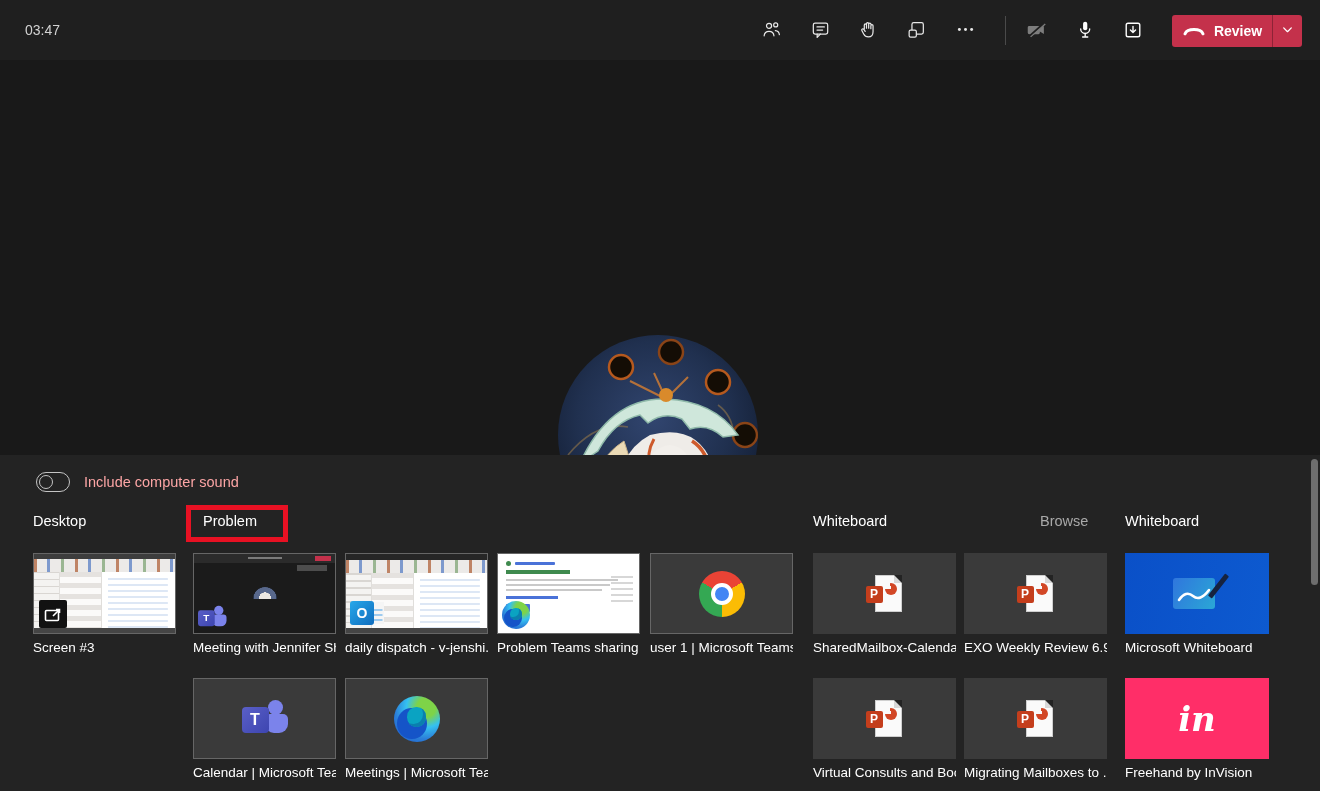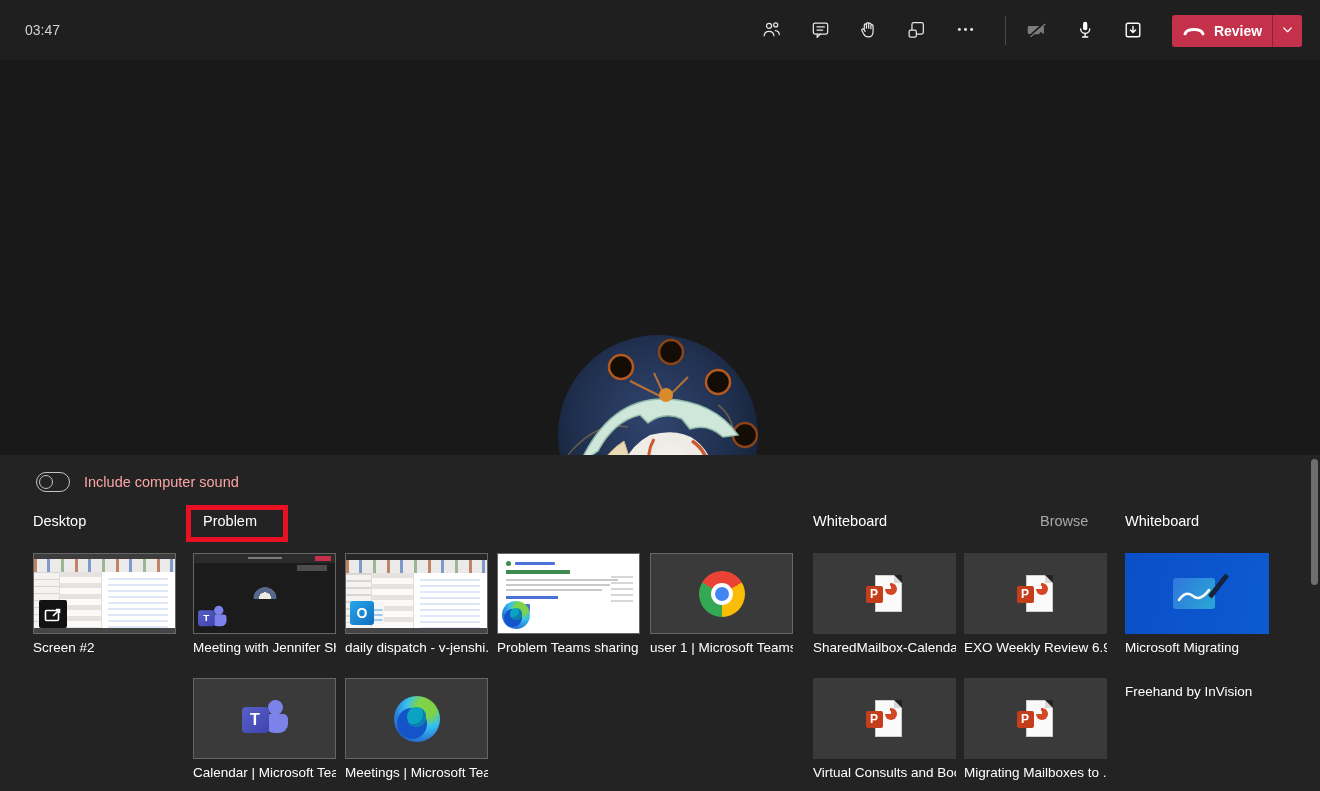--- a/index.html
+++ b/index.html
@@ -327,21 +327,21 @@
             <div class="ol-read"></div>
           </div>
         <div class="ol-status"></div>
         <span class="cast">
           <svg width="19" height="17" style="overflow:visible">
               <rect x="1.5" y="4.5" width="13" height="10" rx="1" stroke="#fff" fill="none" stroke-width="1.6"></rect>
               <path d="M9 10 L15.5 3.5 M12 3.5 H15.5 V7" stroke="#fff" stroke-width="1.6" fill="none"></path>
             </svg>
         </span>
       </div>
-      <figcaption class="tile-label">Screen #2</figcaption>
+      <figcaption class="tile-label">Screen #3</figcaption>
     </figure>
 
 
     <figure class="tile" style="left:193px;top:98px">
       <div class="thumb meet bordered">
         <div class="mm-title"></div>
           <div class="mm-tdash"></div>
           <div class="mm-leave"></div>
           <div class="mm-tip"></div>
         <span class="mini-ava"></span>
@@ -468,23 +468,26 @@
     <figure class="tile" style="left:1125px;top:98px;width:144px">
       <div class="thumb wb-tile center" style="width:144px">
         <span class="wbicon">
           <span class="wb-board"></span>
           <svg width="42" height="31" style="position:absolute;left:0;top:2px">
               <path d="M6 22 q7 -10 14 -4 t16 -6" stroke="#fff" stroke-width="2.6" fill="none" stroke-linecap="round"></path>
             </svg>
           <span class="wb-pen"></span>
         </span>
       </div>
-      <figcaption class="tile-label">Microsoft Migrating</figcaption>
+      <figcaption class="tile-label">Microsoft Whiteboard</figcaption>
     </figure>
 
     <figure class="tile" style="left:1125px;top:223px;width:144px">
+      <div class="thumb fh-tile center" style="width:144px">
+        <span class="fh-text">in</span>
+      </div>
       <figcaption class="tile-label">Freehand by InVision</figcaption>
     </figure>
 
     <div class="scroll-thumb"></div>
   </section>
 
 </div>
 
 </body></html>

